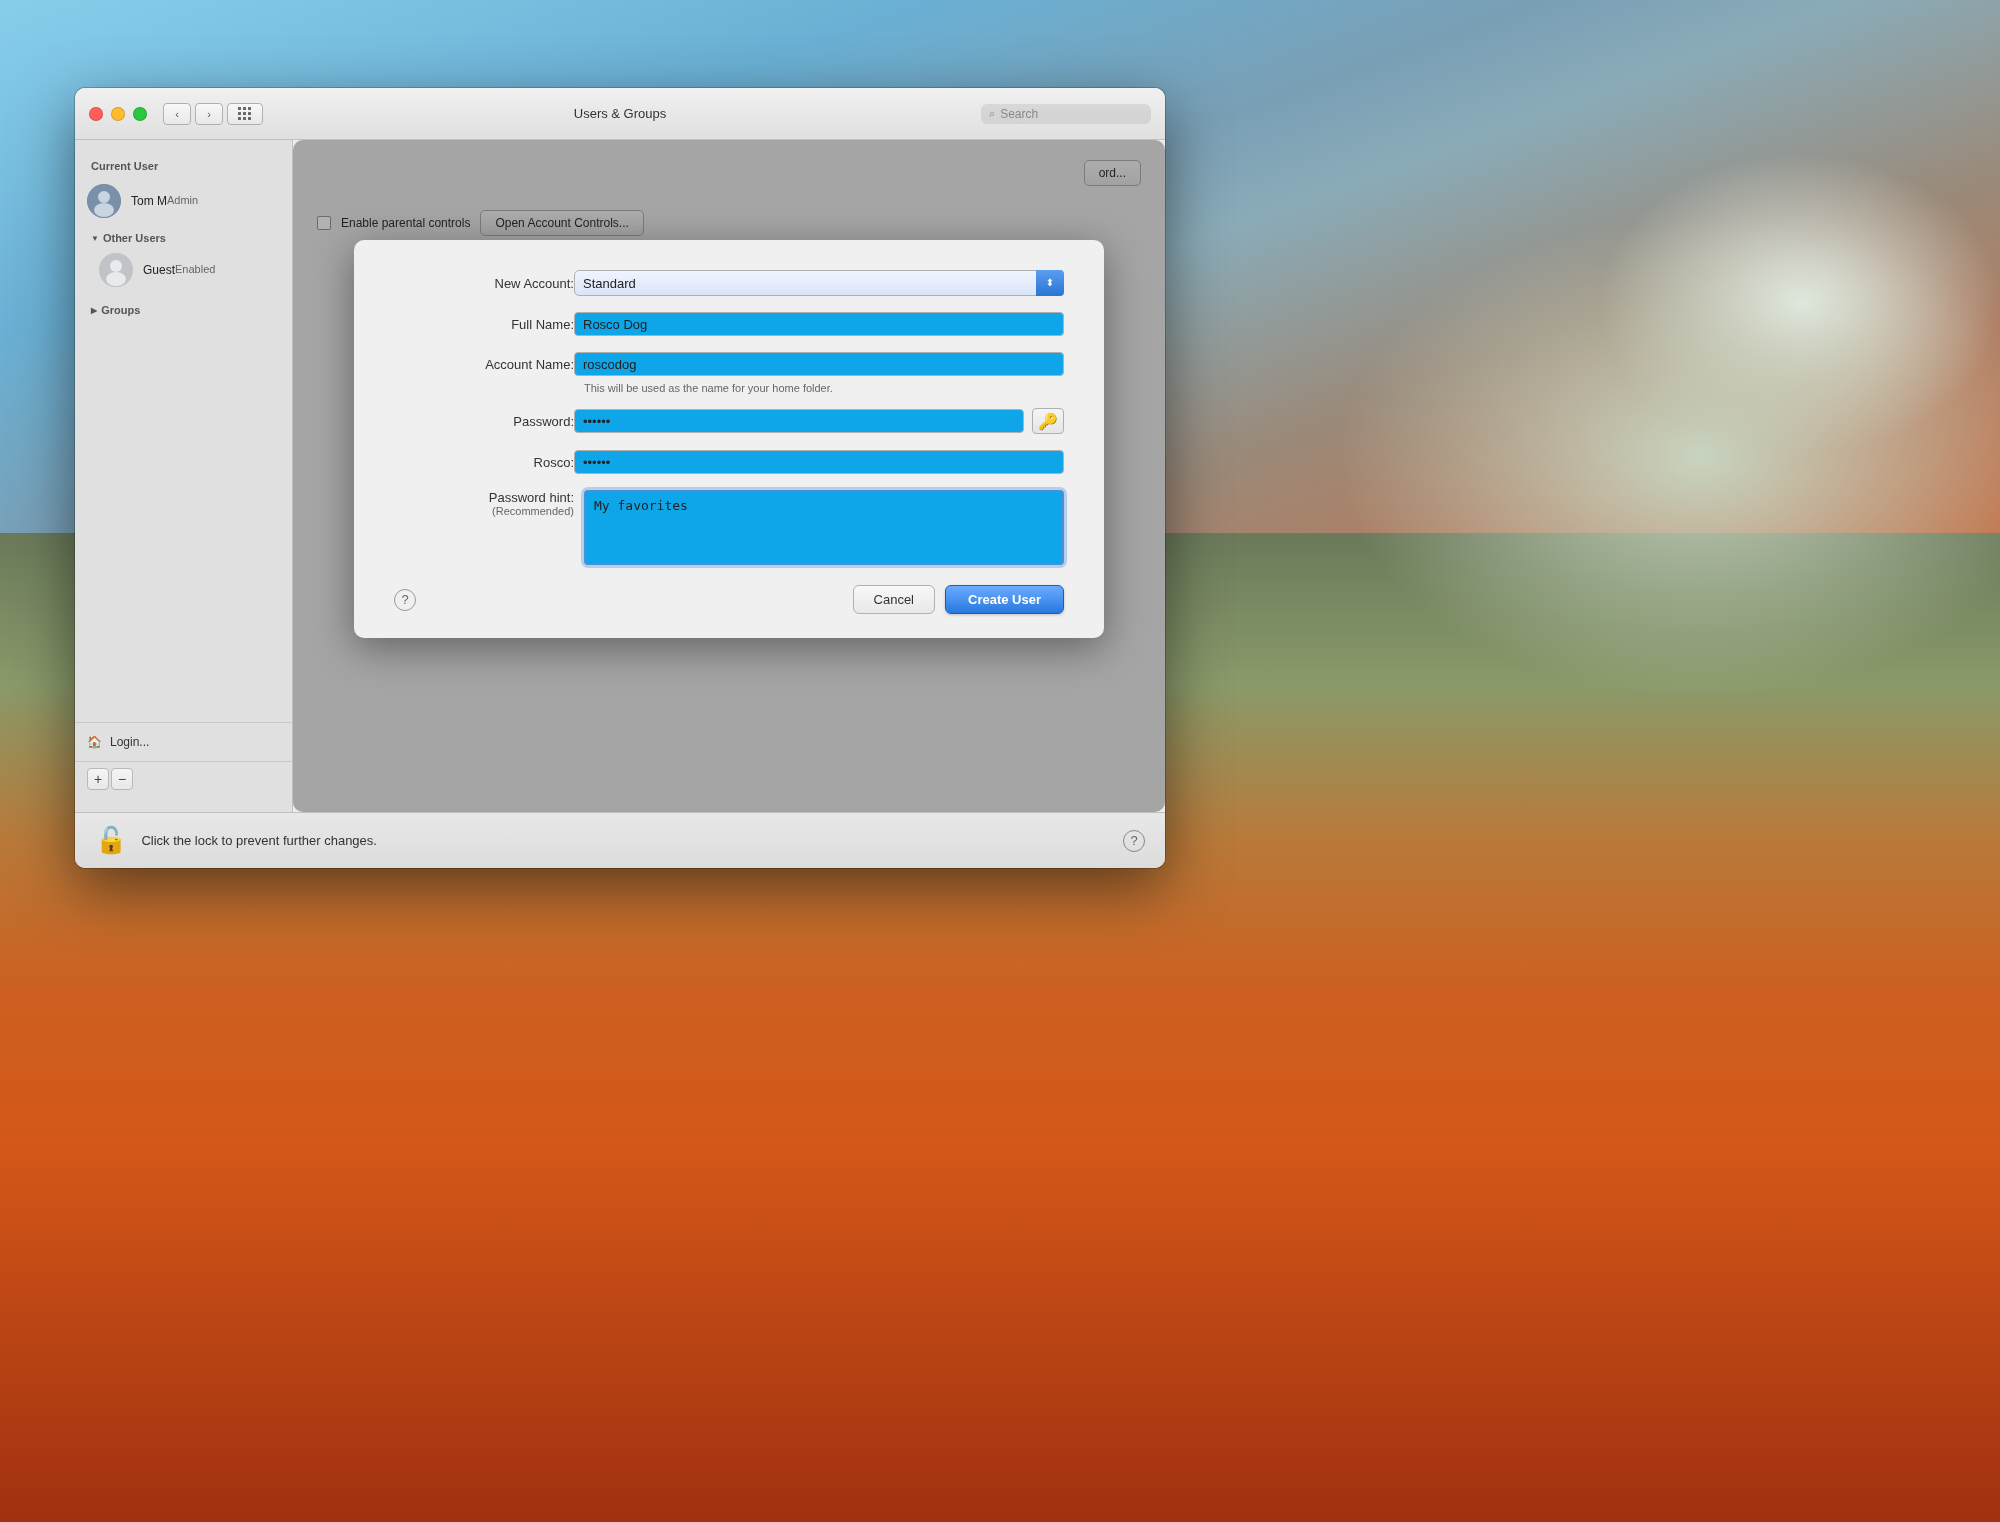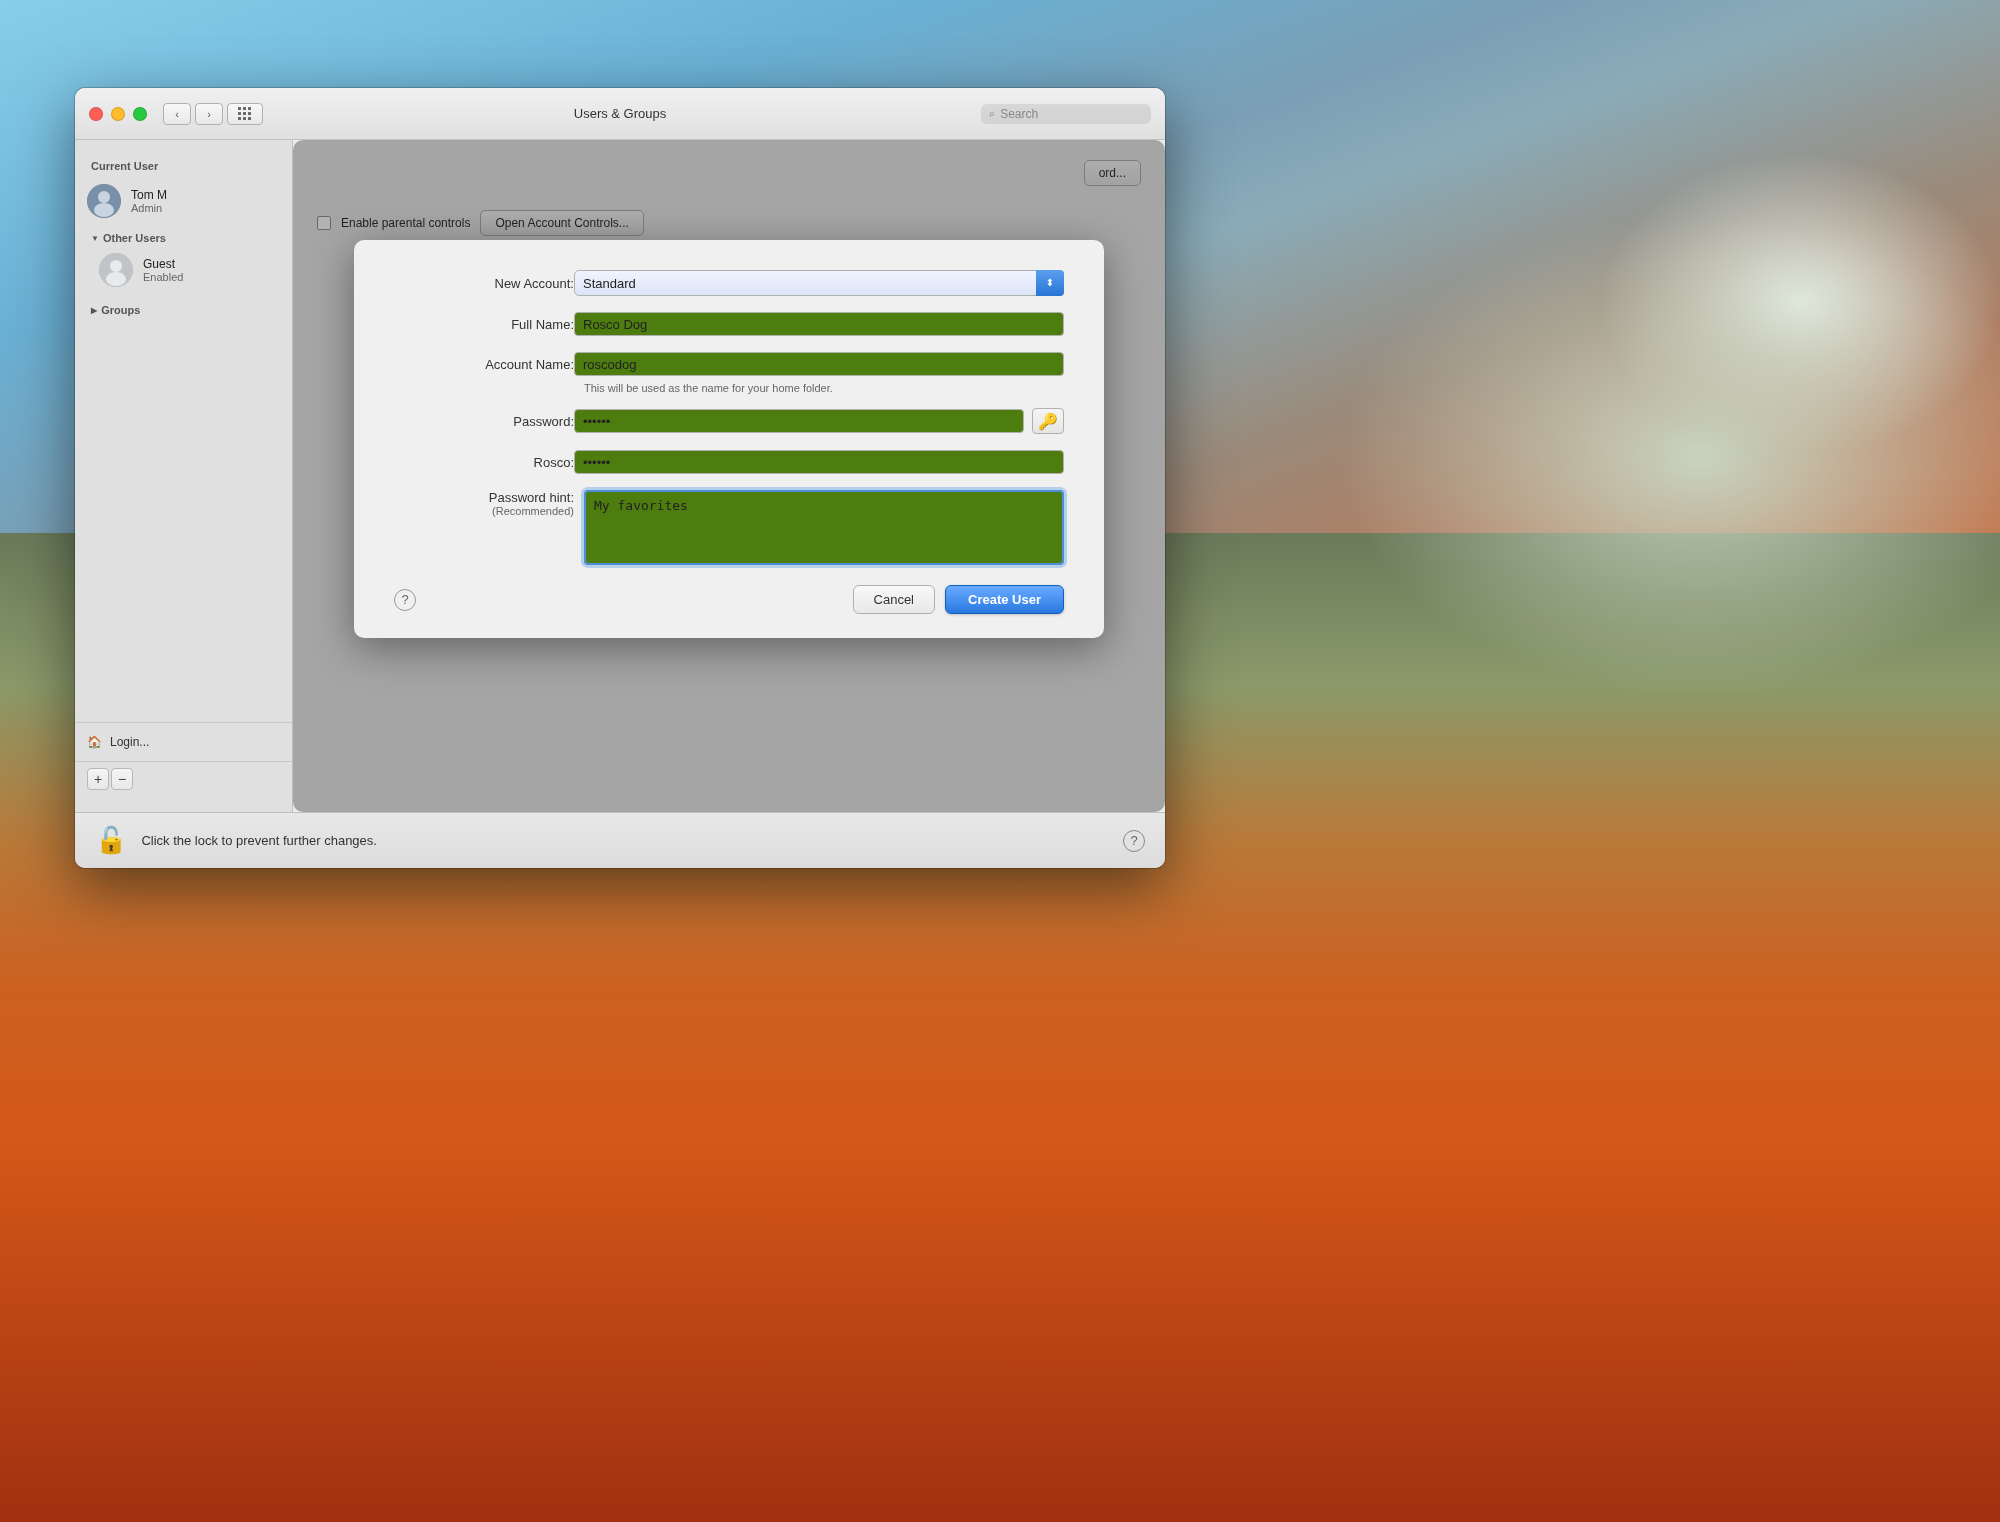--- a/index.html
+++ b/index.html
@@ -193,21 +193,21 @@
       background: #7a8fa8;
       display: flex;
       align-items: center;
       justify-content: center;
       flex-shrink: 0;
       overflow: hidden;
     }
 
     .user-info {
       display: flex;
-      flex-direction: column;
+      flex-direction: row;
     }
 
     .user-name {
       font-size: 12px;
       font-weight: 500;
       color: #222;
     }
 
     .user-role {
       font-size: 11px;
@@ -410,21 +410,21 @@
       text-align: right;
       width: 180px;
       flex-shrink: 0;
     }
 
     .form-input {
       flex: 1;
       height: 24px;
       border: 1px solid #b0b0b0;
       border-radius: 4px;
-      background: #4d7c0f;
+      background: #0ea5e9;
       padding: 0 8px;
       font-size: 13px;
       color: #222;
       outline: none;
     }
 
     .form-input-focused {
       border: 2px solid #4a90d9;
       box-shadow: 0 0 0 3px rgba(74,144,217,0.35);
     }

